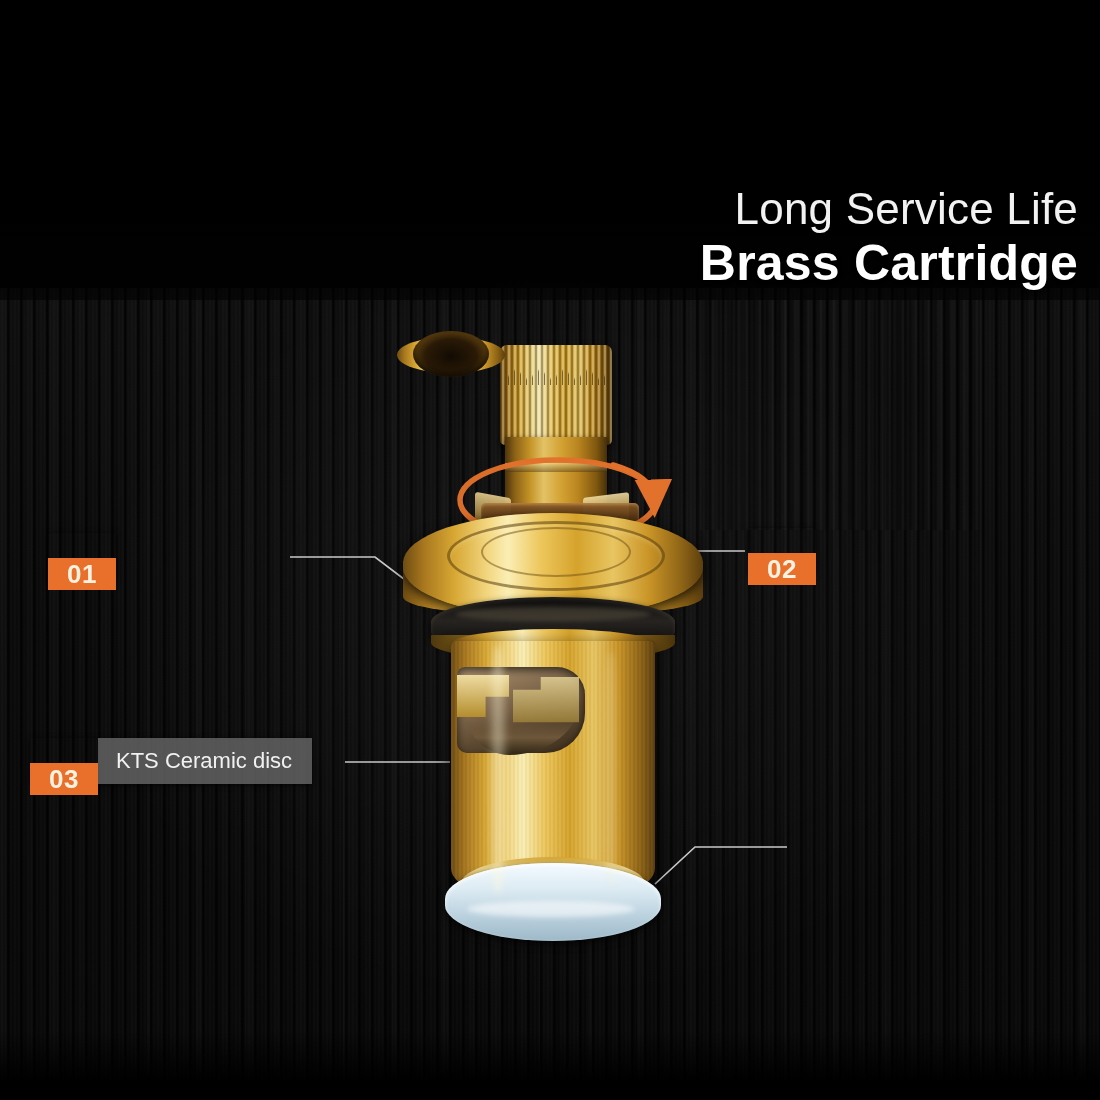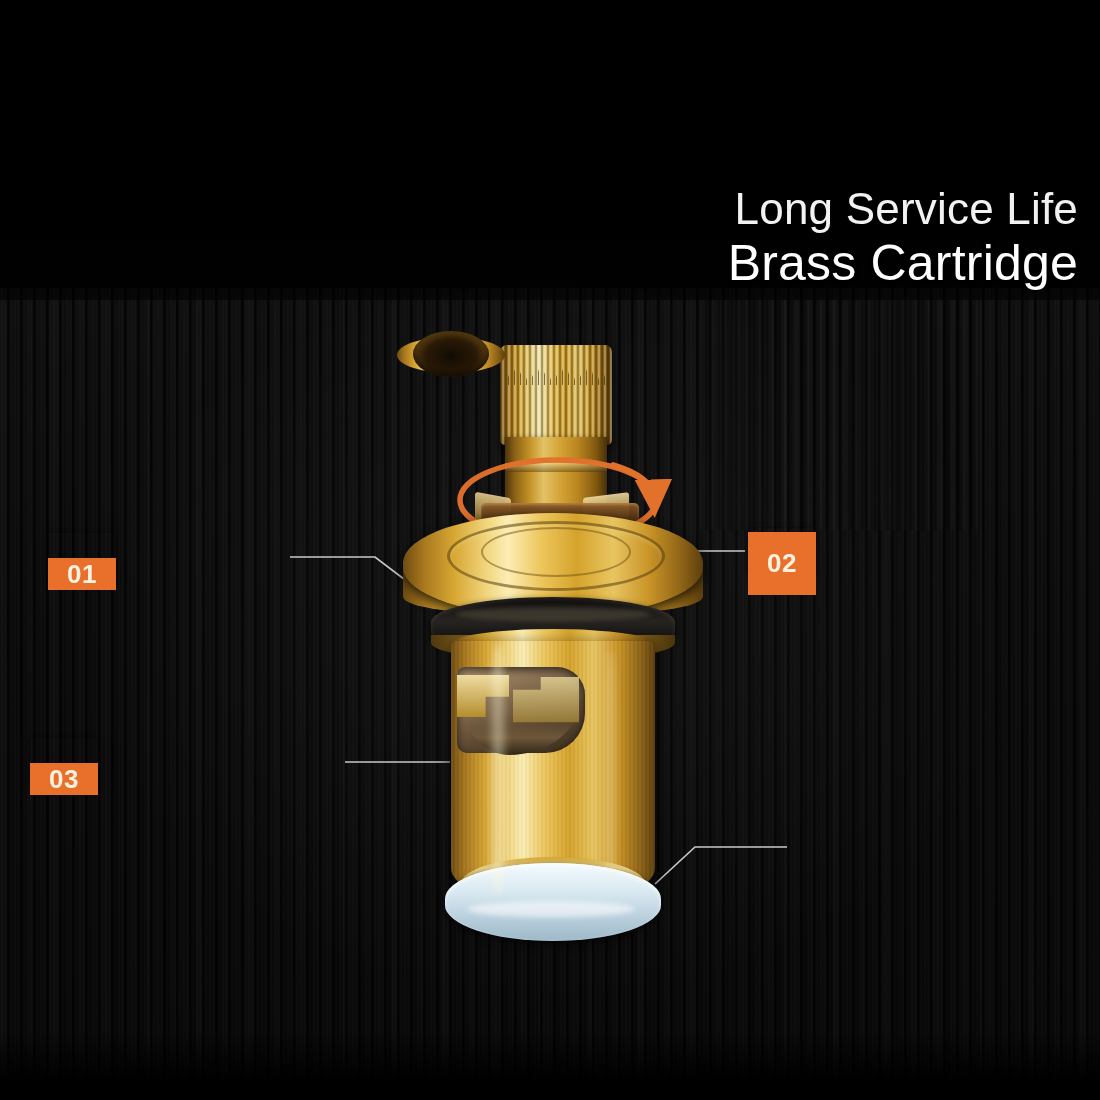--- a/index.html
+++ b/index.html
@@ -39,36 +39,36 @@
   .bg-botfade{position:absolute;left:0;bottom:0;width:1100px;height:70px;
     background:linear-gradient(180deg,rgba(0,0,0,0) 0%,#000 75%);}
   .bg-vig{position:absolute;inset:0;
     background:radial-gradient(ellipse 70% 55% at 50% 58%,rgba(255,255,255,.035) 0%,rgba(0,0,0,0) 62%);}
 
   
   .headline{position:absolute;right:22px;top:186px;text-align:right;
     color:#fff;letter-spacing:.2px;}
   .hl-1{font-size:44px;font-weight:300;line-height:1.06;color:#f2f2f2;
         text-shadow:0 1px 4px rgba(0,0,0,.9);}
-  .hl-2{font-size:50px;font-weight:400;line-height:1.14;color:#ffffff;
+  .hl-2{font-size:50px;font-weight:700;line-height:1.14;color:#ffffff;
         margin-top:2px;text-shadow:0 1px 4px rgba(0,0,0,.9);}
 
   
   .callout{position:absolute;display:flex;align-items:stretch;height:46px;
     box-shadow:0 1px 5px rgba(0,0,0,.75);}
   .co-num{display:flex;align-items:center;justify-content:center;
     min-width:50px;padding:16px 9px;font-size:26px;font-weight:700;
     color:#fdf2e2;background:#e8702a;letter-spacing:.5px;margin-top:25px;}
   .co-txt{display:flex;align-items:center;padding:0 20px 0 18px;
     font-size:22px;font-weight:400;color:#f1f1f1;
     background:rgba(96,96,96,.88);white-space:nowrap;}
   .co-txt.wide{padding-right:34px;}
 
   #label01{left:48px;top:533px;}
-  #label02{left:748px;top:528px;align-items:center;}
+  #label02{left:748px;top:528px;}
   #label03{left:30px;top:738px;}
   #label04{left:790px;top:824px;}
 
   
   #leaders{position:absolute;inset:0;}
 
   
   #product{position:absolute;left:395px;top:345px;width:320px;height:600px;}
 
   .brass{background:
@@ -298,16 +298,17 @@
   <div class="callout" id="label01">
     <div class="co-num">01</div>
   </div>
 
   <div class="callout" id="label02">
     <div class="co-num">02</div>
   </div>
 
   <div class="callout" id="label03">
     <div class="co-num">03</div>
+    <div class="co-txt">KTS Ceramic disc</div>
   </div>
 
 
 </div>
 
 </body></html>

